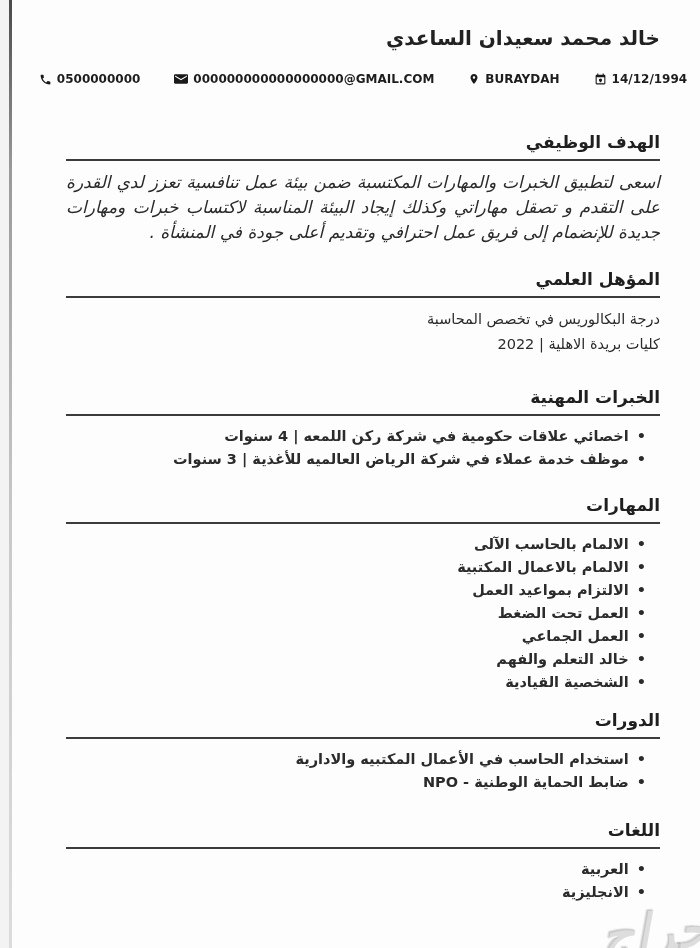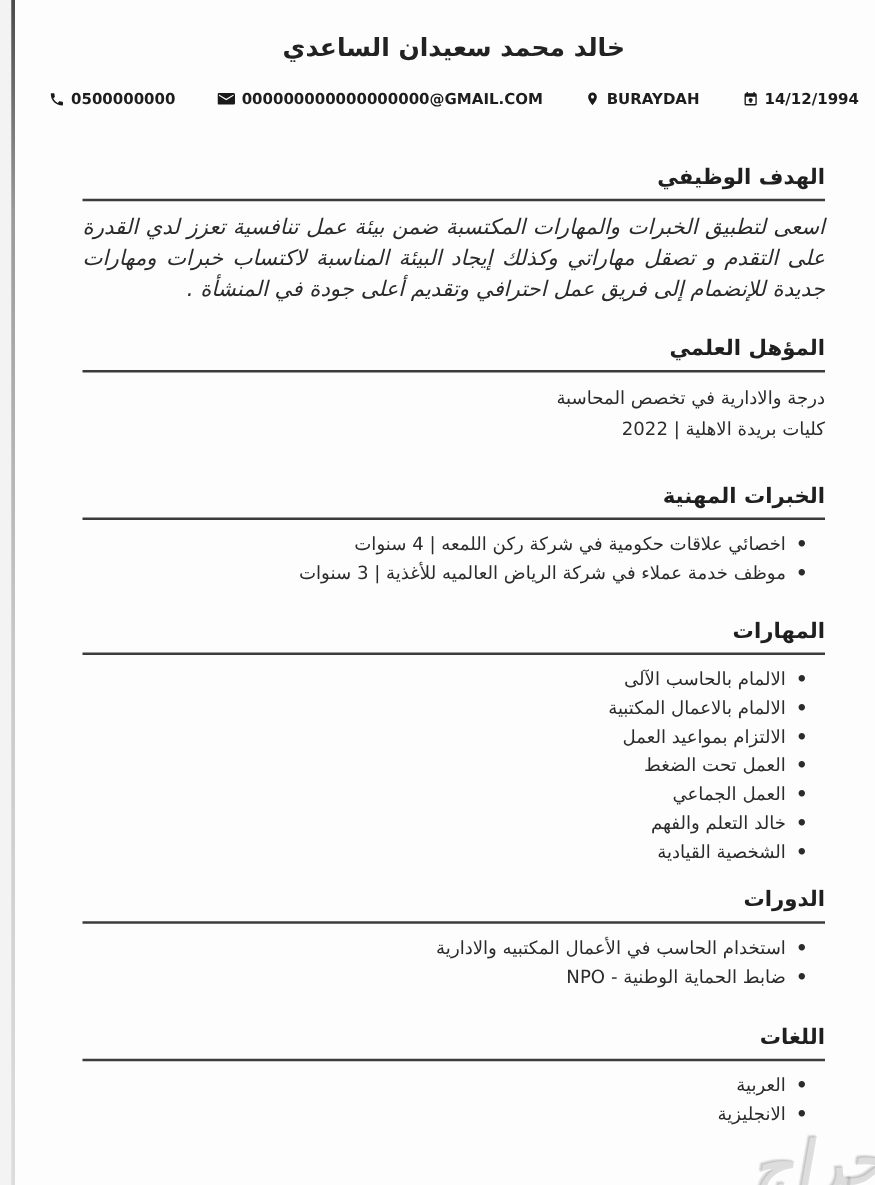--- a/index.html
+++ b/index.html
@@ -19,21 +19,21 @@
     position: absolute; left: 9px; top: 0; bottom: 0; width: 3px;
     background: linear-gradient(to bottom, #4a4a4a 0%, #9a9a9a 18%, #c9c9c9 55%, #dcdcdc 100%);
   }
   .content {
     position: relative;
     padding: 0 40px 0 66px;
     direction: rtl;
   }
   .name {
     margin: 26px 0 0 0;
-    text-align: center;
+    text-align: right;
     font-size: 20px;
     font-weight: bold;
     color: #222;
     direction: rtl;
   }
   .contact-row {
     direction: ltr;
     margin-top: 22px;
     display: flex;
     justify-content: center;
@@ -81,20 +81,21 @@
   }
   ul.bullets {
     margin: 0; padding: 0 14px 0 0;
     list-style: none;
   }
   ul.bullets li {
     font-size: 14.5px;
     line-height: 23px;
     color: #2b2b2b;
     text-align: right;
+    font-weight: bold;
   }
   ul.bullets li::before {
     content: "\2022";
     font-weight: bold;
     margin-left: 8px;
   }
   .watermark {
     position: absolute;
     right: -10px; bottom: -14px;
     font-size: 52px;
@@ -154,21 +155,21 @@
 
   <section class="sec sec-objective">
     <h2 class="sec-title">الهدف الوظيفي</h2>
     <div class="rule"></div>
     <p class="para">اسعى لتطبيق الخبرات والمهارات المكتسبة ضمن بيئة عمل تنافسية تعزز لدي القدرة على التقدم و تصقل مهاراتي وكذلك إيجاد البيئة المناسبة لاكتساب خبرات ومهارات جديدة للإنضمام إلى فريق عمل احترافي وتقديم أعلى جودة في المنشأة .</p>
   </section>
 
   <section class="sec sec-education">
     <h2 class="sec-title">المؤهل العلمي</h2>
     <div class="rule"></div>
-    <div class="line-item">درجة والادارية في تخصص المحاسبة</div>
+    <div class="line-item">درجة البكالوريس في تخصص المحاسبة</div>
     <div class="line-item">كليات بريدة الاهلية | 2022</div>
   </section>
 
   <section class="sec sec-experience">
     <h2 class="sec-title">الخبرات المهنية</h2>
     <div class="rule"></div>
     <ul class="bullets">
       <li>اخصائي علاقات حكومية في شركة ركن اللمعه | 4 سنوات</li>
       <li>موظف خدمة عملاء في شركة الرياض العالميه للأغذية | 3 سنوات</li>
     </ul>

